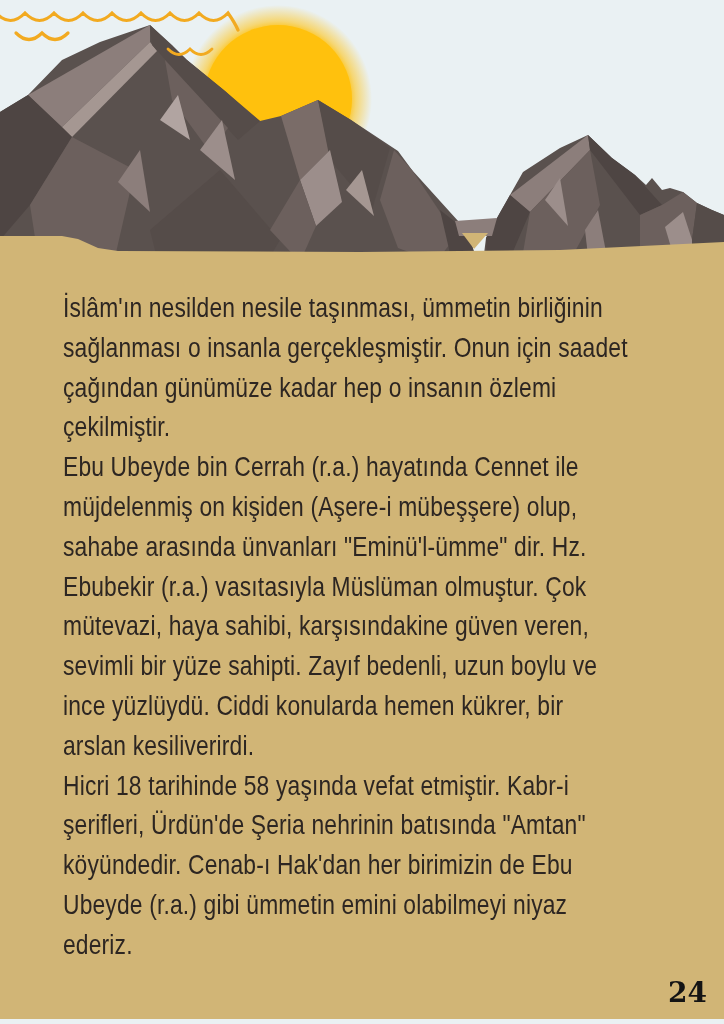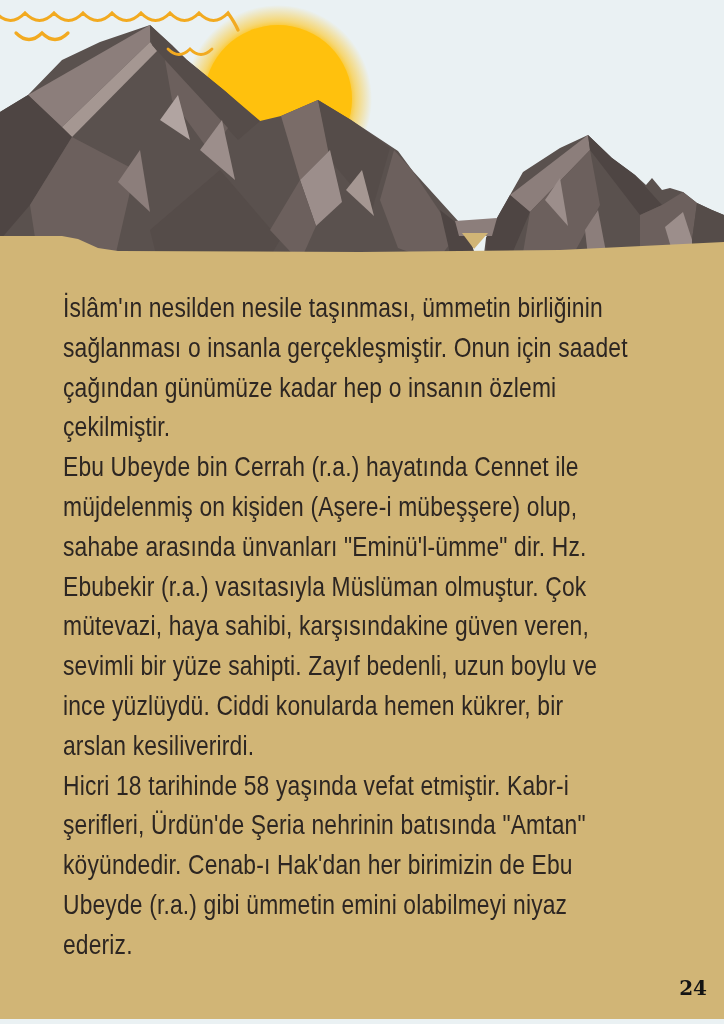--- a/index.html
+++ b/index.html
@@ -18,21 +18,21 @@
   .panel{position:absolute;left:0;top:270px;width:724px;height:749px;background:var(--panel);}
   .body-text{
     position:absolute;left:63px;top:288px;width:760px;
     font-size:27.5px;line-height:39.8px;letter-spacing:.2px;
     color:var(--text);
     transform:scaleX(.83);transform-origin:0 0;
   }
   .body-text .line{white-space:pre;}
   .page-number{
     position:absolute;top:976px;right:17px;
-    font-family:"DejaVu Serif",serif;font-size:20px;font-weight:700;
+    font-family:"DejaVu Serif",serif;font-size:28px;font-weight:700;
     color:var(--page-number);
   }
 </style>
 </head>
 <body>
 
 <div class="page">
 
   <svg class="illustration" width="724" height="270" viewBox="0 0 724 270">
     <defs>

